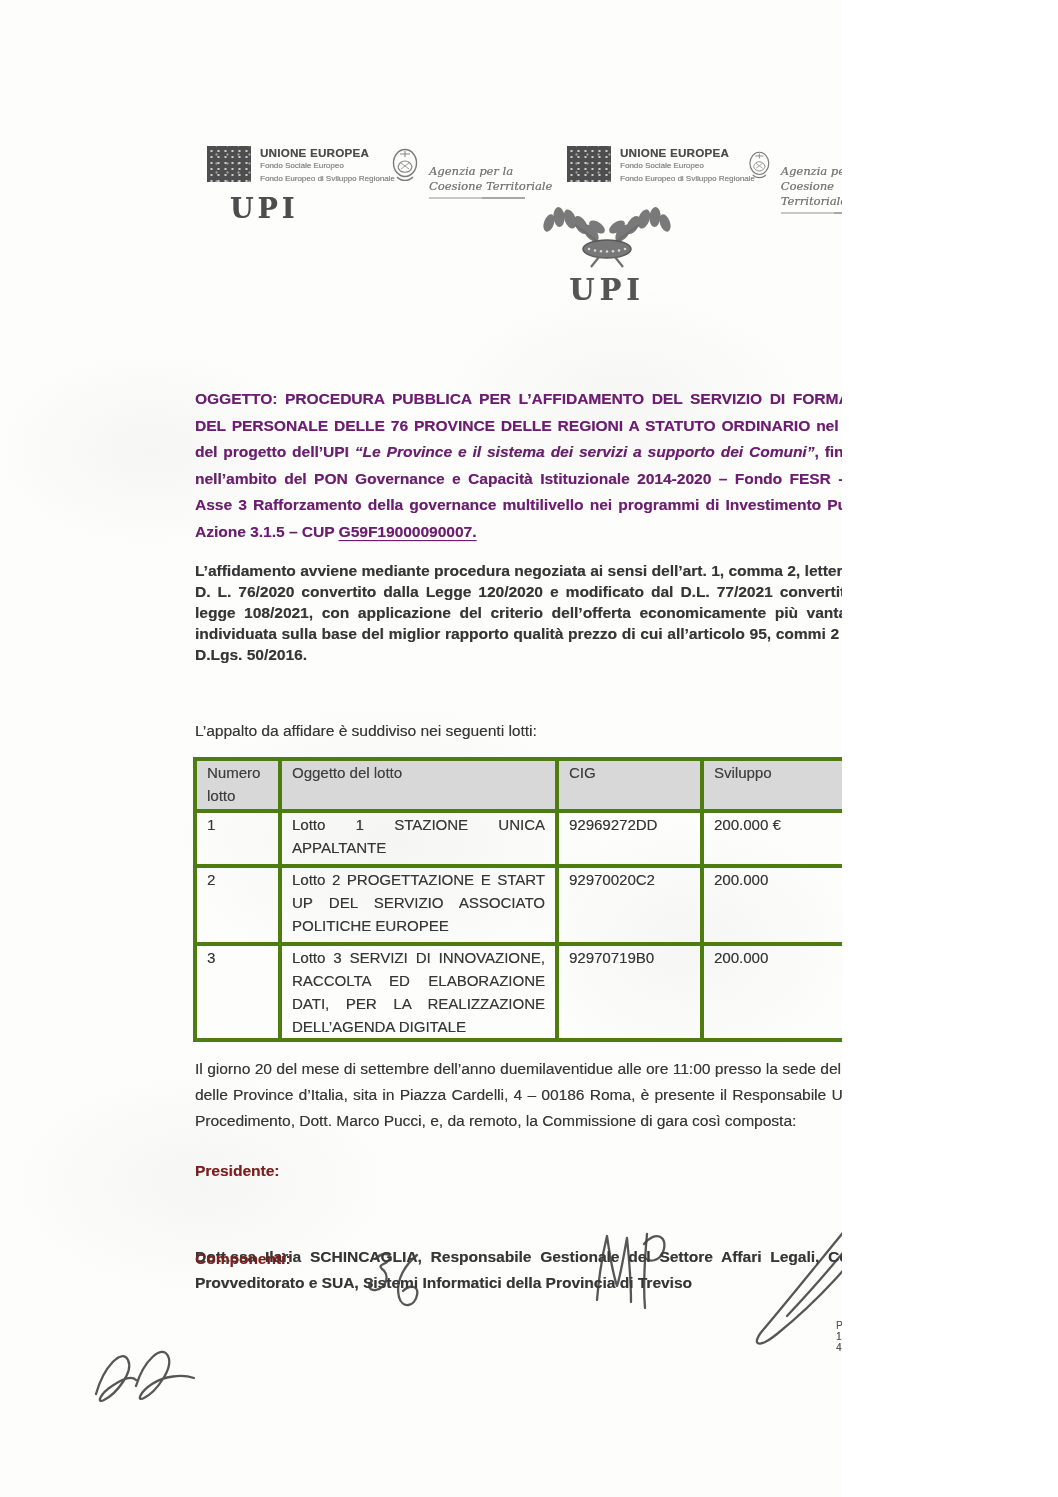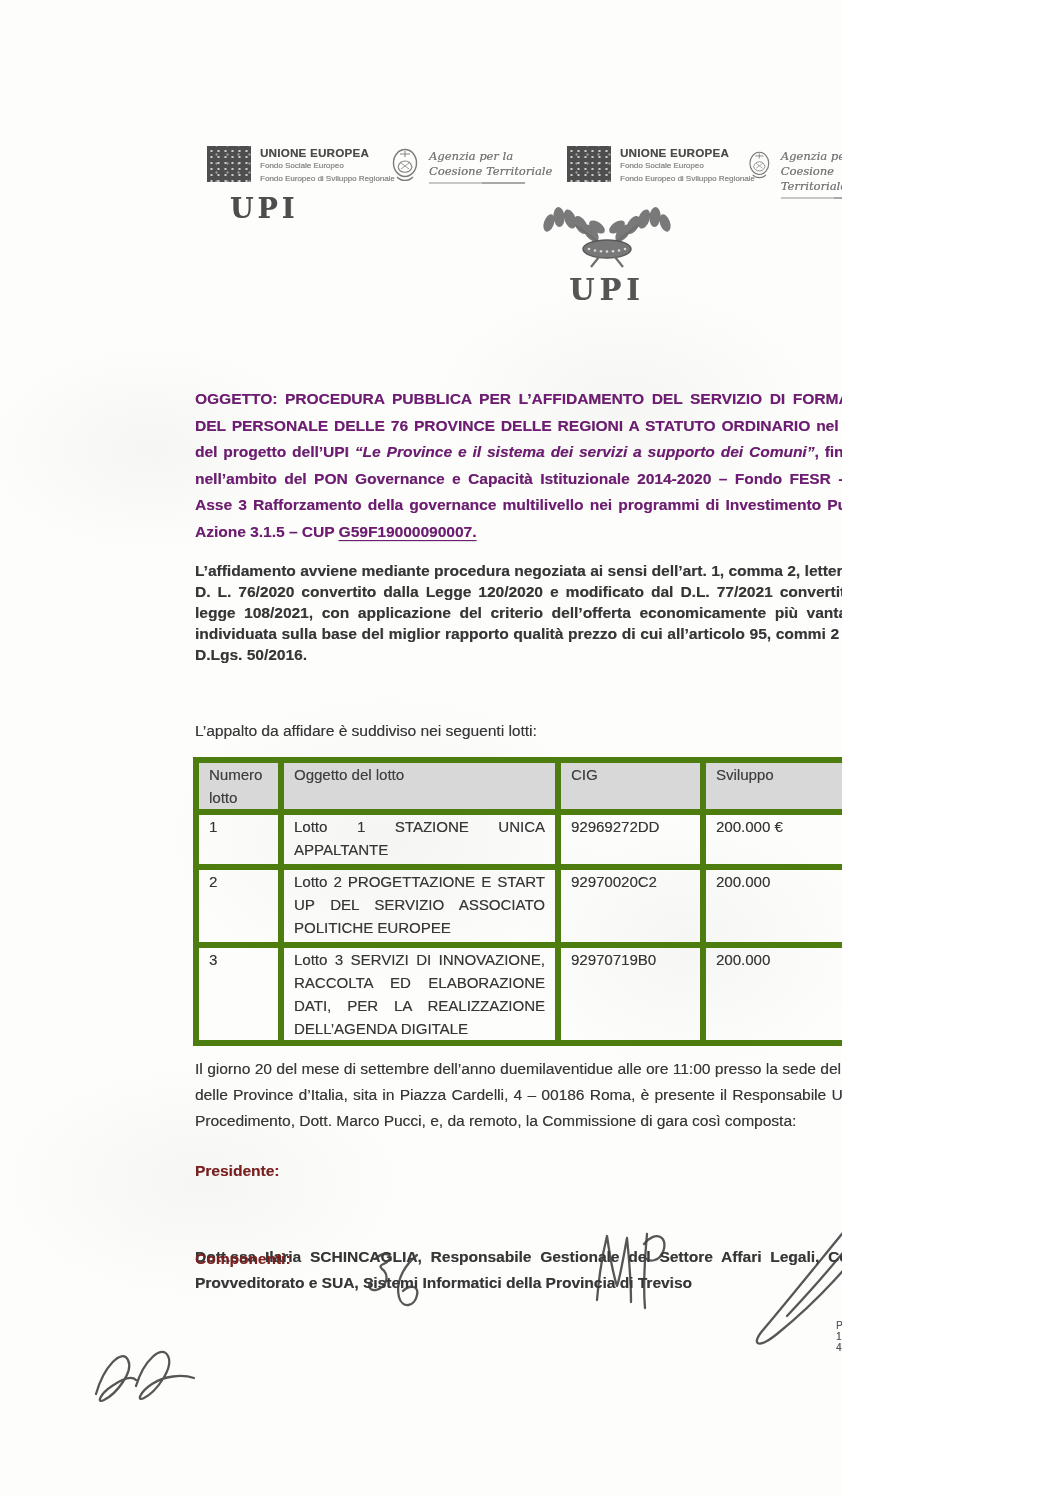--- a/index.html
+++ b/index.html
@@ -25,21 +25,21 @@
     width:44px;height:36px;background-color:#4e4e4e;flex:0 0 auto;
     background-image:
       radial-gradient(circle, rgba(225,225,225,.85) 0.8px, transparent 1.5px),
       radial-gradient(circle, rgba(195,195,195,.65) 0.8px, transparent 1.5px);
     background-size:7px 6px, 11px 9px;background-position:1px 2px,4px 4px;
   }
   .eu-text{ margin-left:9px;padding-top:1px; }
   .eu-title{ font-size:11.5px;font-weight:700;color:#4a4a4a;letter-spacing:.3px; }
   .eu-sub{ font-size:8px;color:#8b8b8b;line-height:10.5px;margin-top:2px; }
   .ag-text{ margin-left:9px;padding-top:2px;font-family:"DejaVu Serif", serif;
-            font-style:italic;color:#767676;font-size:11.5px;line-height:15px; }
+            font-style:italic;color:#767676;font-size:11.5px;line-height:15px;margin-top:15px; }
   .ag-bar{ margin-top:3px;height:2px;width:96px;
            background:linear-gradient(to right,#b5b5b5 55%,#8c8c8c 55%);opacity:.75; }
 
   .upi-wordmark{
     font-family:"DejaVu Serif", serif;font-weight:700;font-size:27px;
     color:#4d4d4d;letter-spacing:4px;
   }
   .upi-emblem{ width:140px;text-align:center; }
   .upi-caption{
     font-family:"DejaVu Serif", serif;font-weight:700;font-size:29px;
@@ -54,21 +54,21 @@
   .para-body{ line-height:21px;font-weight:bold; }
   .para-giorno{ line-height:26px; }
   .bold-label{ font-size:15.5px;font-weight:700;color:#7f1d1d; }
   .underline{ text-decoration:underline;text-underline-offset:3px; }
   .italic{ font-style:italic; }
 
   
   table.lotti{ border-collapse:collapse;table-layout:fixed;width:702px;
                font-size:15px;color:#363636; }
   table.lotti th, table.lotti td{
-    border:6px solid #4d7c0f;vertical-align:top;padding:0 10px;line-height:23px;
+    border:4px solid #4d7c0f;vertical-align:top;padding:0 10px;line-height:23px;
   }
   table.lotti th{ background:#d8d8d8;font-weight:400;text-align:left;
                   font-size:15px;color:#3f3f3f; }
   td.just{ text-align:justify; }
 
   
   .sig path{ fill:none;stroke:#3f3f3f;stroke-width:2.3;
              stroke-linecap:round;stroke-linejoin:round;opacity:.88; }
   .footer-page{ font-size:10px;color:#555; }
 </style>

